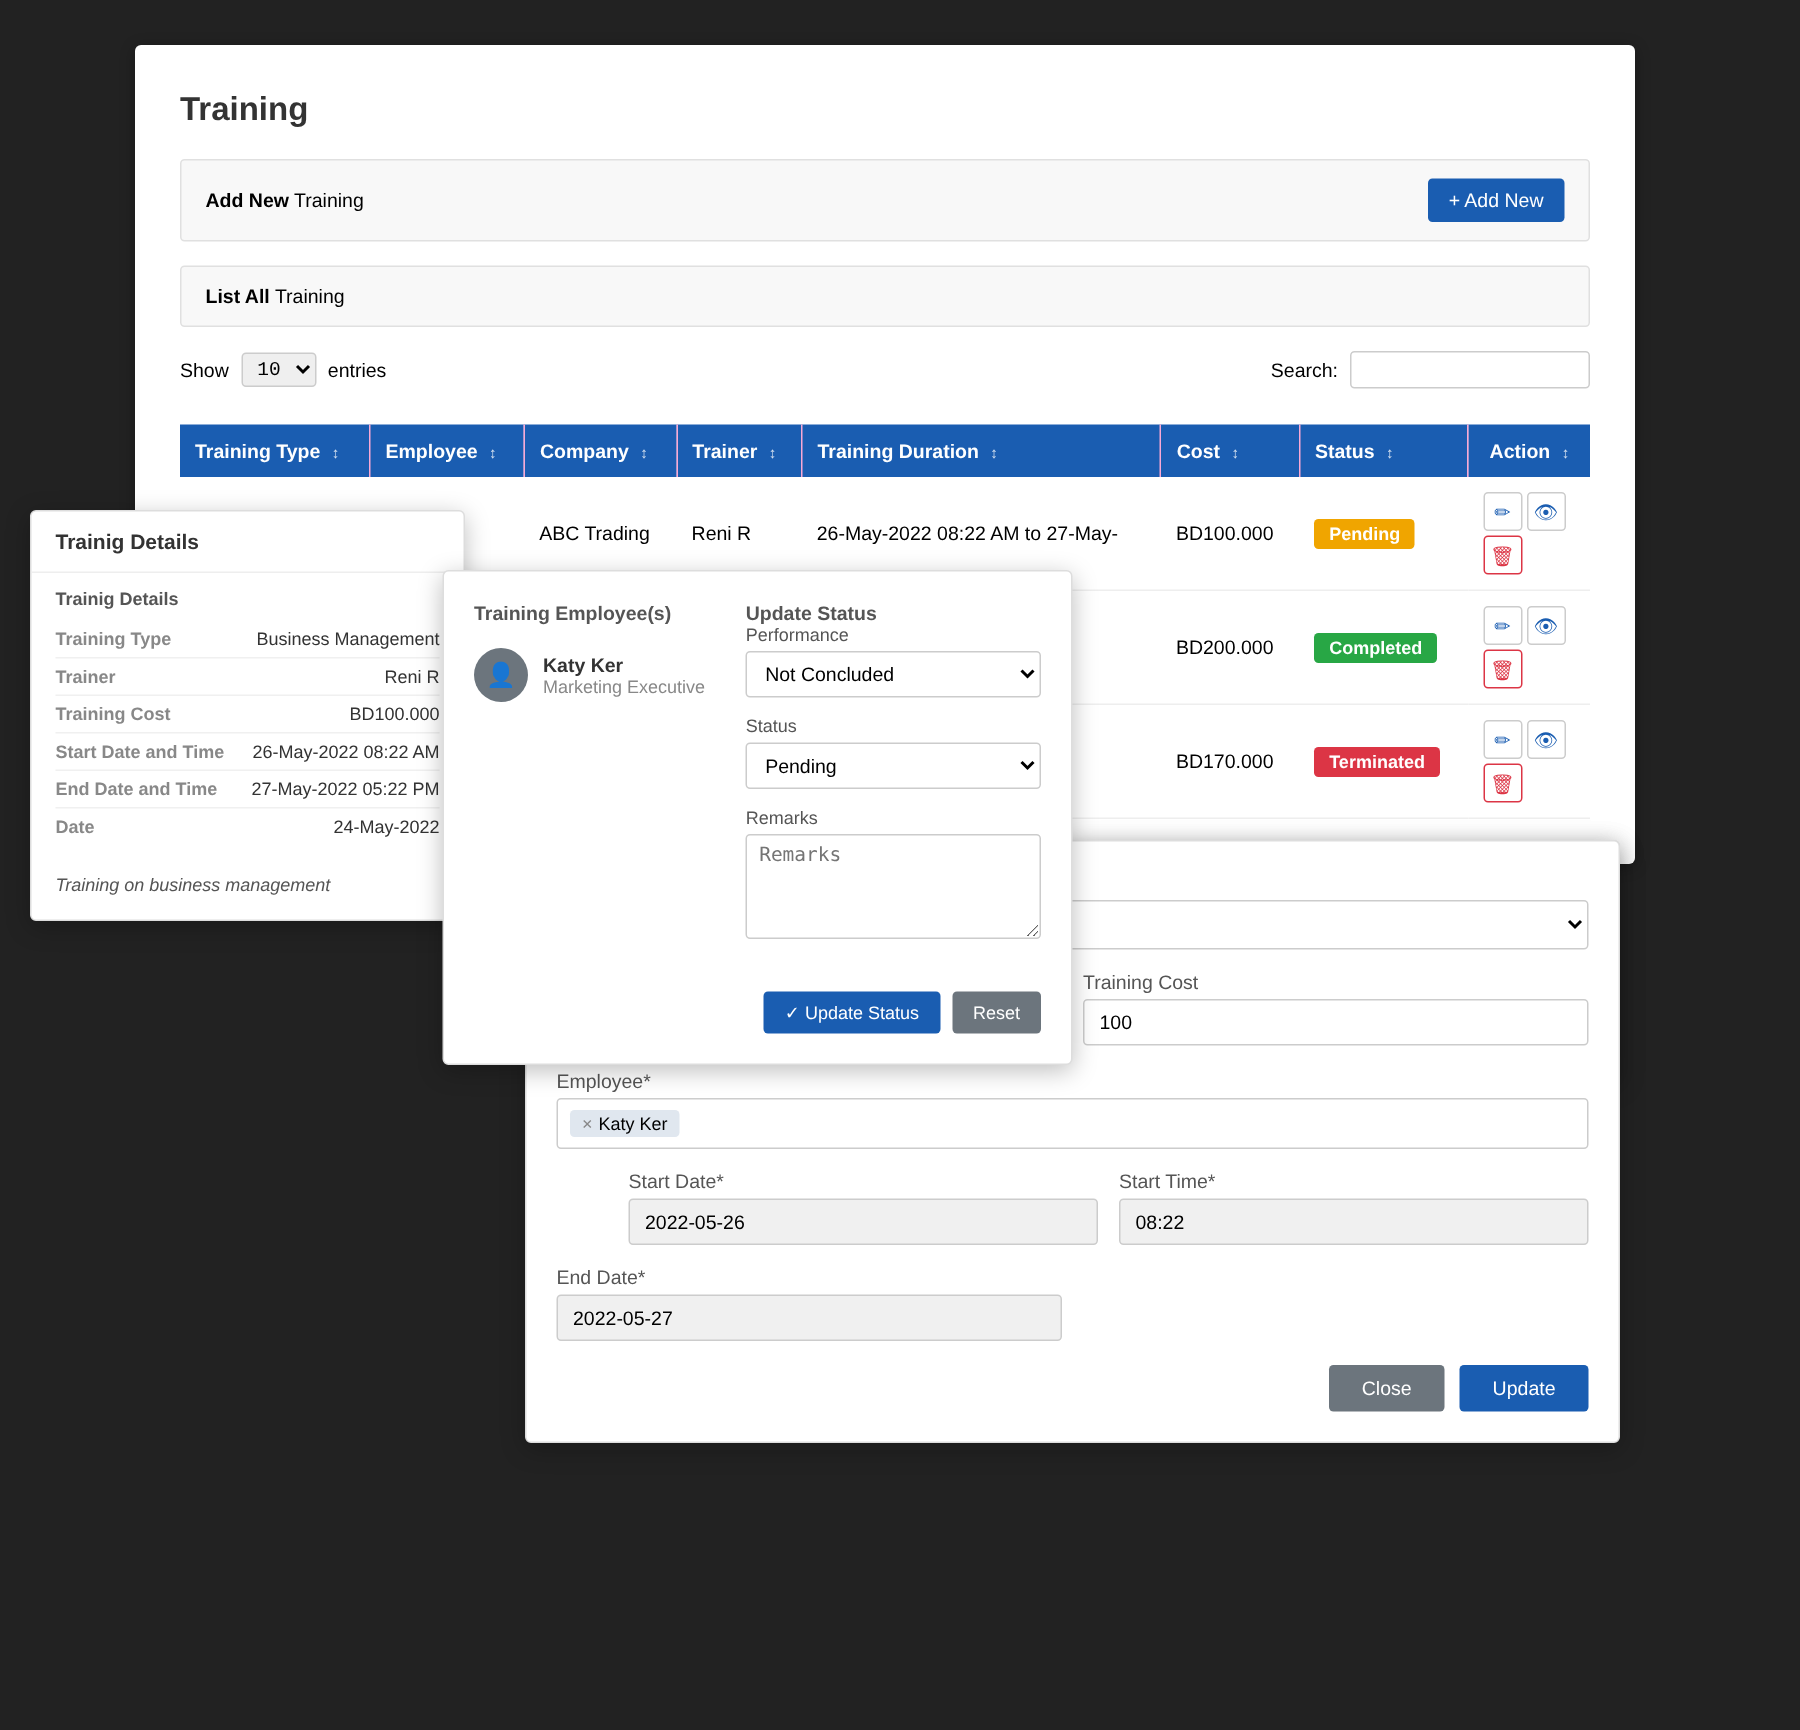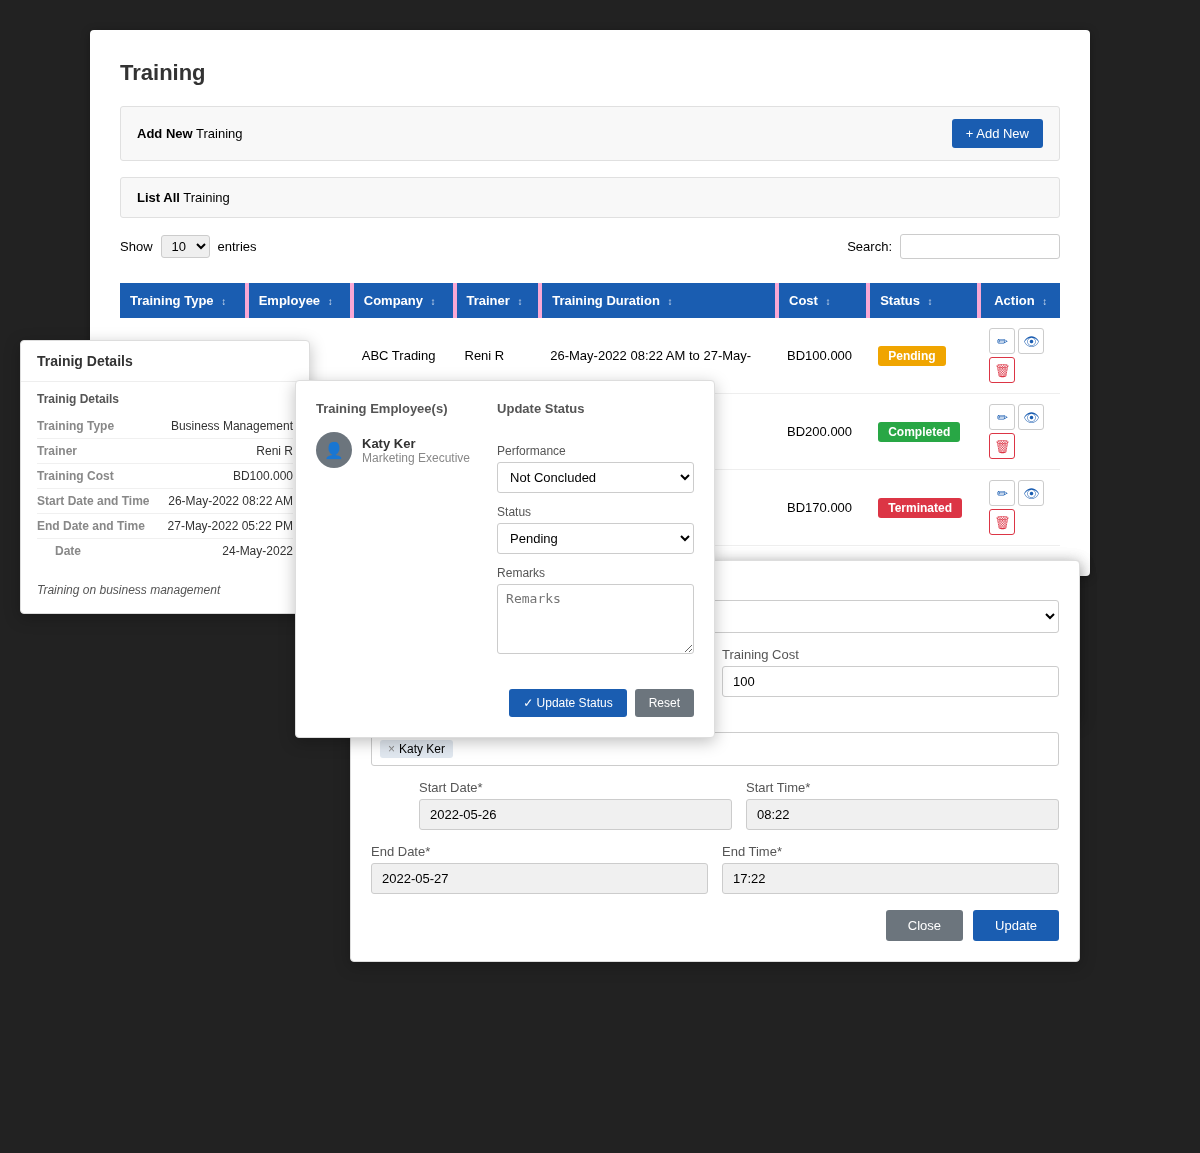--- a/index.html
+++ b/index.html
@@ -65,20 +65,21 @@
       align-items: center;
       gap: 8px;
       margin-bottom: 12px;
     }
 
     .show-entries select {
       border: 1px solid #ccc;
       padding: 2px 6px;
       border-radius: 3px;
       font-size: 13px;
+      font-family: Liberation Mono, monospace;
     }
 
     .search-bar {
       display: flex;
       align-items: center;
       justify-content: flex-end;
       gap: 8px;
       margin-bottom: 12px;
     }
 
@@ -105,21 +106,21 @@
     table.training-table thead tr {
       background: #1a5db1;
       color: #fff;
     }
 
     table.training-table thead th {
       padding: 10px 10px;
       text-align: left;
       font-size: 13px;
       font-weight: bold;
-      border-right: 4px solid #f9a8d4;
+      border-right: 1px solid #f9a8d4;
       white-space: nowrap;
     }
 
     table.training-table thead th:last-child {
       border-right: none;
       text-align: center;
     }
 
     table.training-table tbody tr {
       border-bottom: 1px solid #eee;
@@ -214,21 +215,20 @@
     .details-row {
       display: flex;
       justify-content: space-between;
       padding: 5px 0;
       border-bottom: 1px solid #f0f0f0;
       font-size: 12px;
     }
 
     .details-row:last-child {
       border-bottom: none;
-      margin-left: 18px;
     }
 
     .details-label {
       color: #888;
       font-weight: bold;
     }
 
     .details-value {
       color: #333;
       text-align: right;
@@ -293,21 +293,21 @@
 
     .employee-role {
       font-size: 12px;
       color: #888;
     }
 
     .update-section-title {
       font-size: 13px;
       font-weight: bold;
       color: #555;
-      margin-bottom: 28px;
+      margin-bottom: 0;
     }
 
     .form-group {
       margin-bottom: 12px;
     }
 
     .form-label {
       font-size: 12px;
       color: #555;
       margin-bottom: 4px;
@@ -751,23 +751,19 @@
       <label class="form-row-label">Start Time*</label>
       <input type="text" class="form-row-input readonly" value="08:22" readonly="" style="">
     </div>
   </div>
 
   <div class="form-two-col" style="margin-bottom:14px;">
     <div>
       <label class="form-row-label">End Date*</label>
       <input type="text" class="form-row-input readonly" value="2022-05-27" readonly="" style="">
     </div>
-    <div>
-      <label class="form-row-label">End Time*</label>
-      <input type="text" class="form-row-input readonly" value="17:22" readonly="" style="">
-    </div>
   </div>
 
   <div class="form-bottom-btns">
     <button class="btn-close">Close</button>
     <button class="btn-update">Update</button>
   </div>
 </div>
 
 </body></html>

